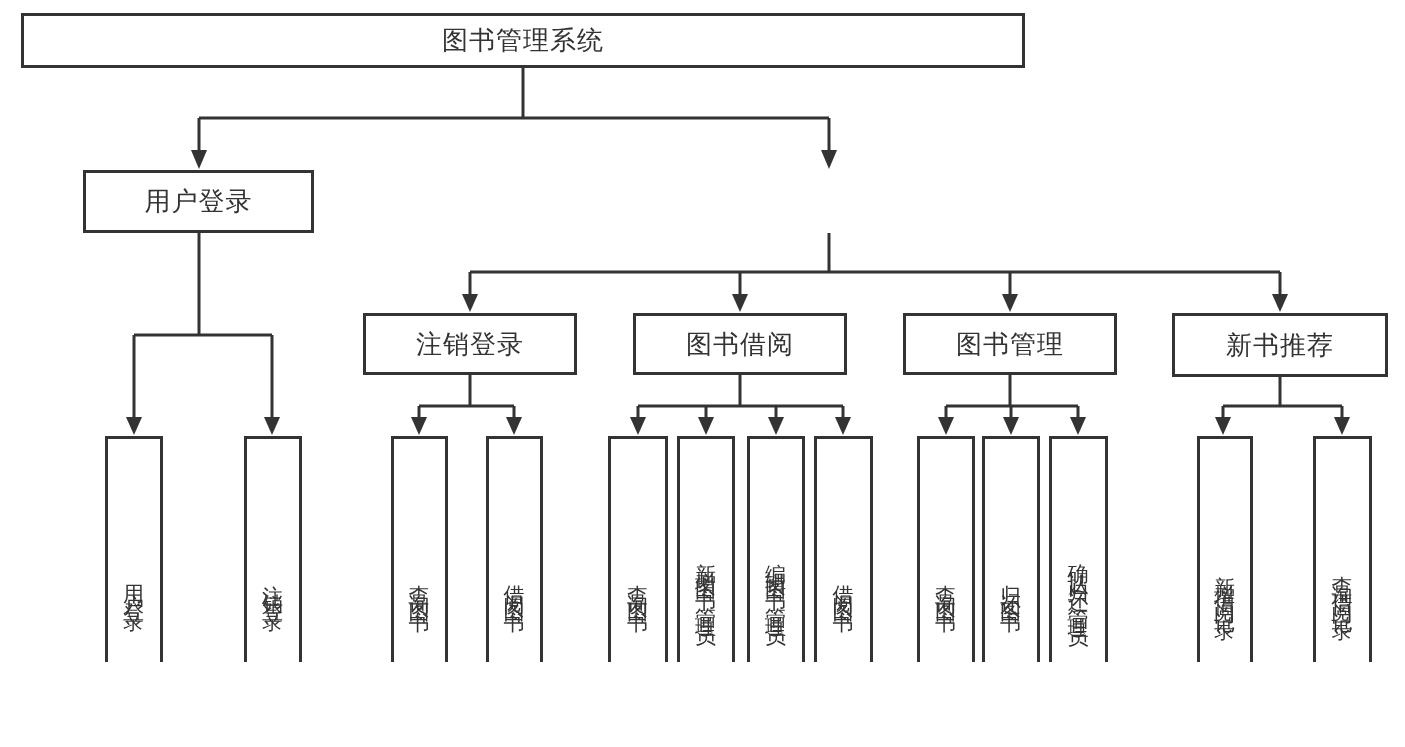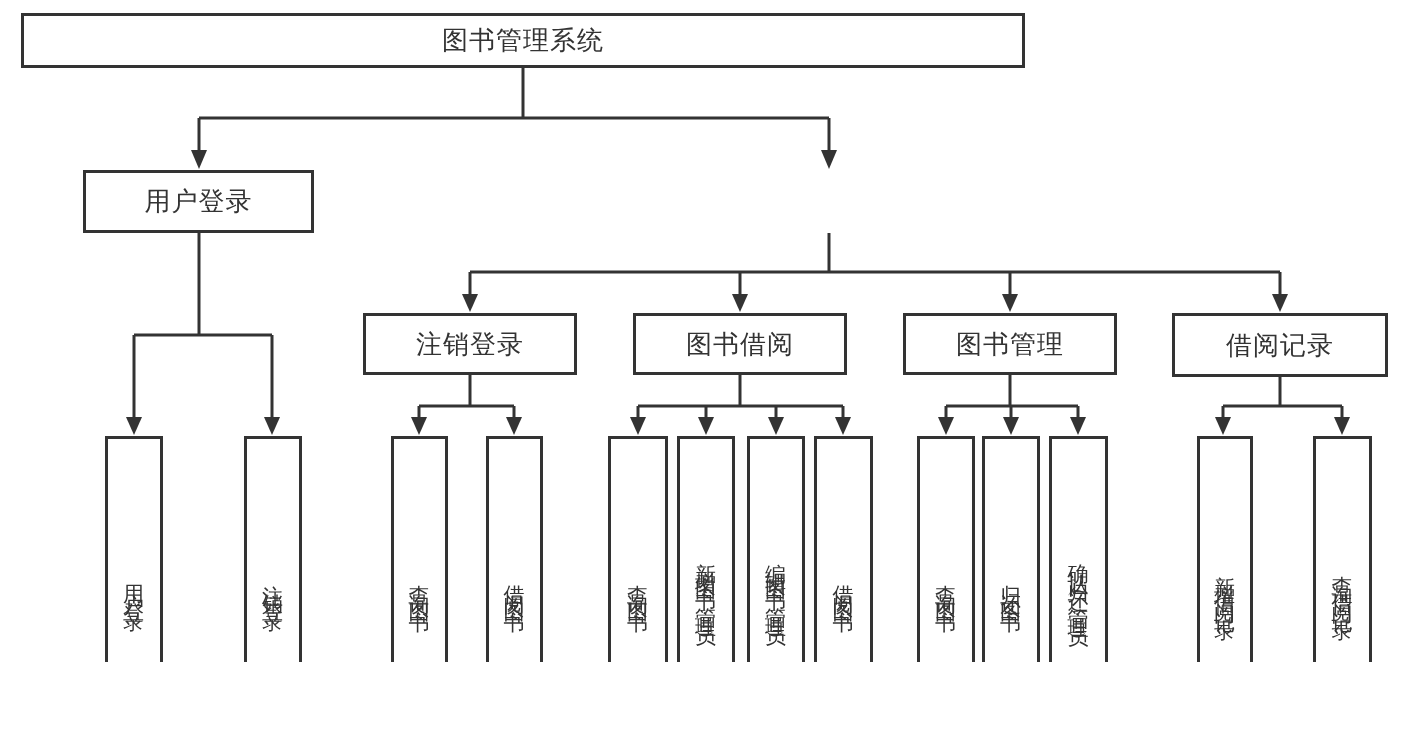--- a/index.html
+++ b/index.html
@@ -117,21 +117,21 @@
     </g>
   </svg>
 
   <div class="node" style="left:21px; top:13px; width:1004px; height:55px;">图书管理系统</div>
 
   <div class="node" style="left:83px; top:170px; width:231px; height:63px;">用户登录</div>
 
   <div class="node" style="left:363px; top:313px; width:214px; height:62px;">注销登录</div>
   <div class="node" style="left:633px; top:313px; width:214px; height:62px;">图书借阅</div>
   <div class="node" style="left:903px; top:313px; width:214px; height:62px;">图书管理</div>
-  <div class="node" style="left:1172px; top:313px; width:216px; height:64px;">借阅记录</div>
+  <div class="node" style="left:1172px; top:313px; width:216px; height:64px;">新书推荐</div>
 
   <div class="node leaf" style="left:105px; top:436px; width:58px; height:300px;">用户登录</div>
   <div class="node leaf" style="left:244px; top:436px; width:58px; height:300px;">注销登录</div>
 
   <div class="node leaf" style="left:391px; top:436px; width:57px; height:300px;">查询图书</div>
   <div class="node leaf" style="left:486px; top:436px; width:57px; height:300px;">借阅图书</div>
 
   <div class="node leaf" style="left:608px; top:436px; width:60px; height:300px;">查询图书</div>
   <div class="node leaf" style="left:677px; top:436px; width:58px; height:300px;">新增图书（管理员）</div>
   <div class="node leaf" style="left:747px; top:436px; width:58px; height:300px;">编辑图书（管理员）</div>

